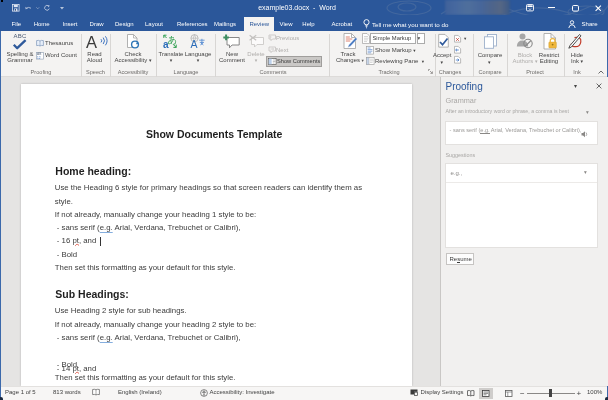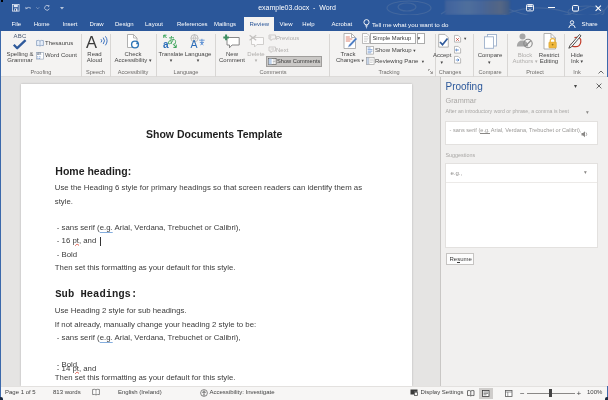--- a/index.html
+++ b/index.html
@@ -284,27 +284,28 @@
 <div class="a glabel" style="left:566px;top:68.5px;width:20px;">Ink</div>
 
 <div class="a" style="left:0;top:77px;width:439px;height:309px;background:#e5e4e3;"></div>
 <div class="a" style="left:19.5px;top:83.5px;width:391px;height:302.5px;background:#fff;box-shadow:0 0 2px rgba(0,0,0,0.22);"></div>
 
 <div class="a" style="left:145px;top:128px;font-size:10.5px;font-weight:bold;color:#1f1f1f;">Show Documents Template</div>
 
 <div class="a" style="left:54.3px;top:165.3px;font-size:10.5px;font-weight:bold;color:#1f1f1f;">Home heading:</div>
 <div class="a doc" style="left:53.8px;top:183.2px;">Use the Heading 6 style for primary headings so that screen readers can identify them as</div>
 <div class="a doc" style="left:53.8px;top:196.5px;">style.</div>
+<div class="a doc" style="left:53.8px;top:209.8px;">If not already, manually change your heading 1 style to be:</div>
 <div class="a doc" style="left:55.8px;top:223.1px;">- sans serif (<span class="sqb">e.g.</span> Arial, Verdana, Trebuchet or Calibri),</div>
 <div class="a doc" style="left:55.8px;top:236.4px;">- 16 <span class="sq">pt,</span> and</div>
 <div class="a" style="left:99.2px;top:236.6px;width:1px;height:9px;background:#333;"></div>
 <div class="a doc" style="left:55.8px;top:249.7px;">- Bold</div>
 <div class="a doc" style="left:53.8px;top:263px;">Then set this formatting as your default for this style.</div>
 
-<div class="a" style="left:54.3px;top:287.8px;font-size:10.5px;font-weight:bold;color:#1f1f1f;font-family:Liberation Mono, monospace;">Sub Headings:</div>
+<div class="a" style="left:54.3px;top:287.8px;font-size:10.5px;font-weight:bold;color:#1f1f1f;">Sub Headings:</div>
 <div class="a doc" style="left:53.8px;top:305.6px;">Use Heading 2 style for sub headings.</div>
 <div class="a doc" style="left:53.8px;top:319.6px;">If not already, manually change your heading 2 style to be:</div>
 <div class="a doc" style="left:55.8px;top:333.2px;">- sans serif (<span class="sqb">e.g.</span> Arial, Verdana, Trebuchet or Calibri),</div>
 <div class="a doc" style="left:55.8px;top:364px;">- 14 <span class="sq">pt,</span> and</div>
 <div class="a doc" style="left:55.8px;top:359.8px;">- Bold</div>
 <div class="a doc" style="left:53.8px;top:373.1px;">Then set this formatting as your default for this style.</div>
 
 <div class="a" style="left:439px;top:77px;width:168px;height:309px;background:#f1f0ef;border-left:1px solid #c9c7c5;box-sizing:border-box;"></div>
 <div class="a" style="left:444.5px;top:81px;font-size:10px;color:#2b579a;">Proofing</div>
 <div class="a" style="left:573px;top:82px;font-size:6px;color:#444;">▾</div>

